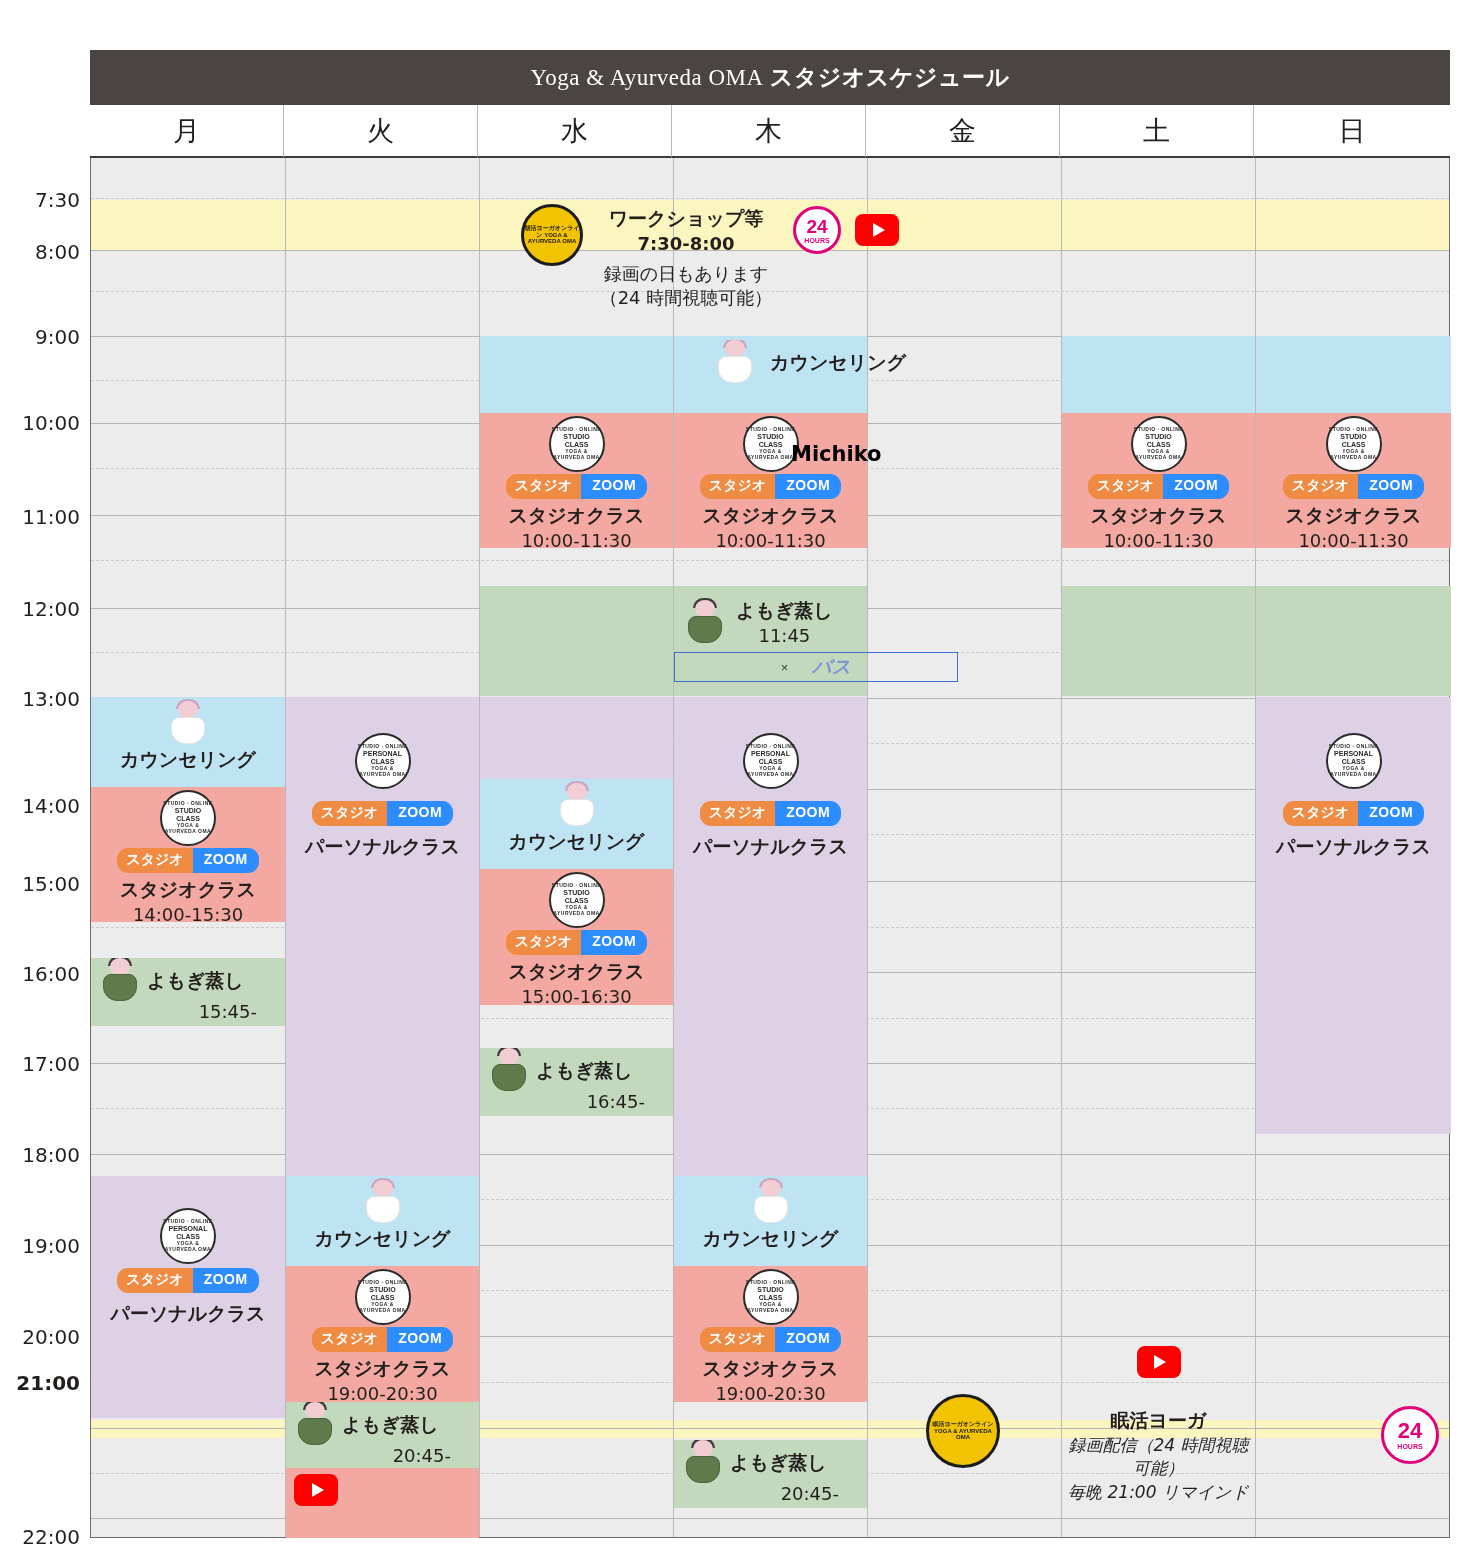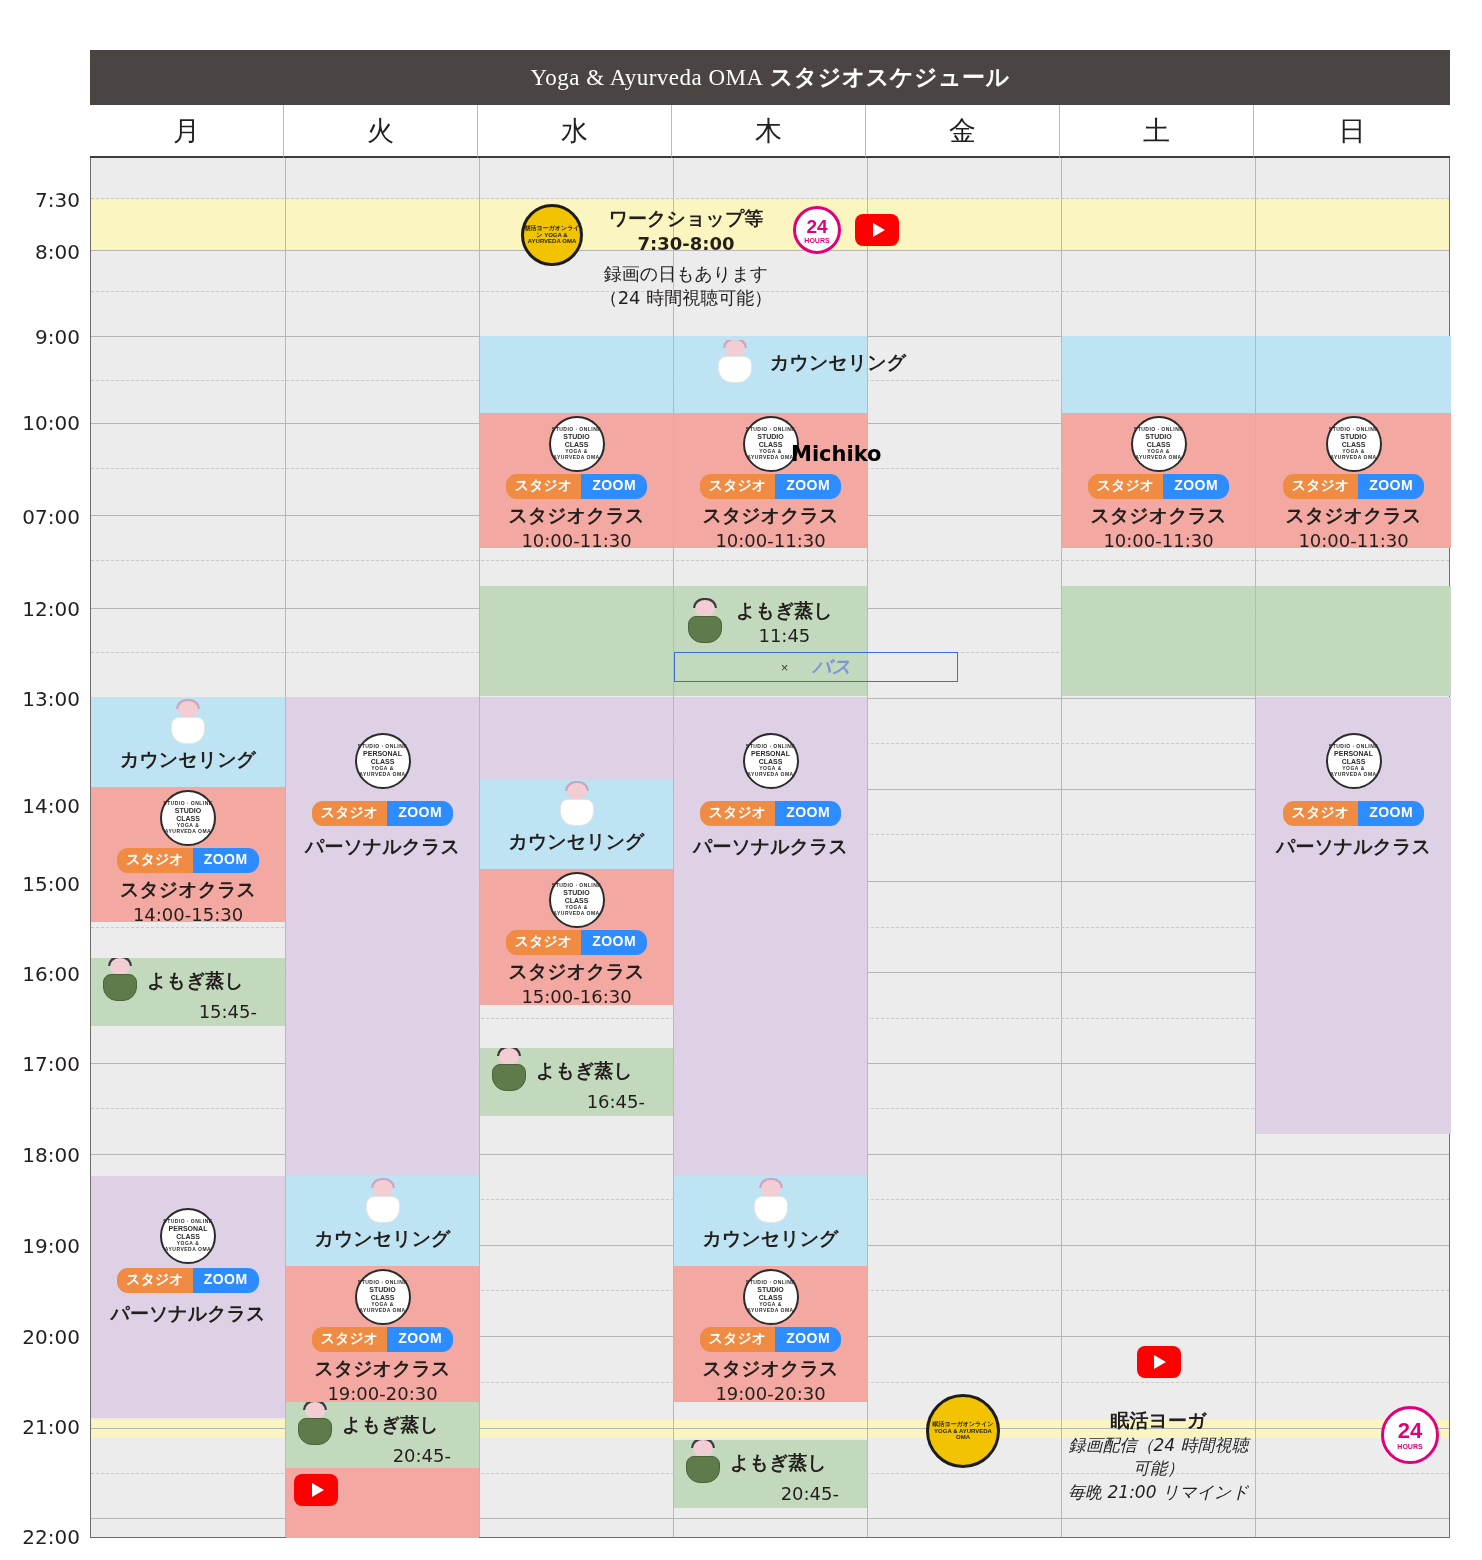--- a/index.html
+++ b/index.html
@@ -217,31 +217,31 @@
   <div class="day-head" style="left:478px;width:194px;">水</div>
   <div class="day-head" style="left:672px;width:194px;">木</div>
   <div class="day-head" style="left:866px;width:194px;">金</div>
   <div class="day-head" style="left:1060px;width:194px;">土</div>
   <div class="day-head" style="left:1254px;width:196px;border-right:none;">日</div>
 
   <div class="time-label" style="top:188px;">7:30</div>
   <div class="time-label" style="top:240px;">8:00</div>
   <div class="time-label" style="top:325px;">9:00</div>
   <div class="time-label" style="top:411px;">10:00</div>
-  <div class="time-label" style="top:505px;">07:00</div>
+  <div class="time-label" style="top:505px;">11:00</div>
   <div class="time-label" style="top:597px;">12:00</div>
   <div class="time-label" style="top:687px;">13:00</div>
   <div class="time-label" style="top:794px;">14:00</div>
   <div class="time-label" style="top:872px;">15:00</div>
   <div class="time-label" style="top:962px;">16:00</div>
   <div class="time-label" style="top:1052px;">17:00</div>
   <div class="time-label" style="top:1143px;">18:00</div>
   <div class="time-label" style="top:1234px;">19:00</div>
   <div class="time-label" style="top:1325px;">20:00</div>
-  <div class="time-label" style="top:1415px;">21:00</div>
+  <div class="time-label" style="top:1371px;font-weight:bold;">21:00</div>
   <div class="time-label" style="top:1525px;">22:00</div>
 
   <div class="grid-area">
 
     <div class="ev-band bg-yellow" style="left:0;top:42px;width:100%;height:50px;"></div>
     <div class="ev-band bg-yellow" style="left:0;top:1262px;width:100%;height:18px;"></div>
 
     <div class="col-sep" style="left:194px;"></div>
     <div class="col-sep" style="left:388px;"></div>
     <div class="col-sep" style="left:582px;"></div>

